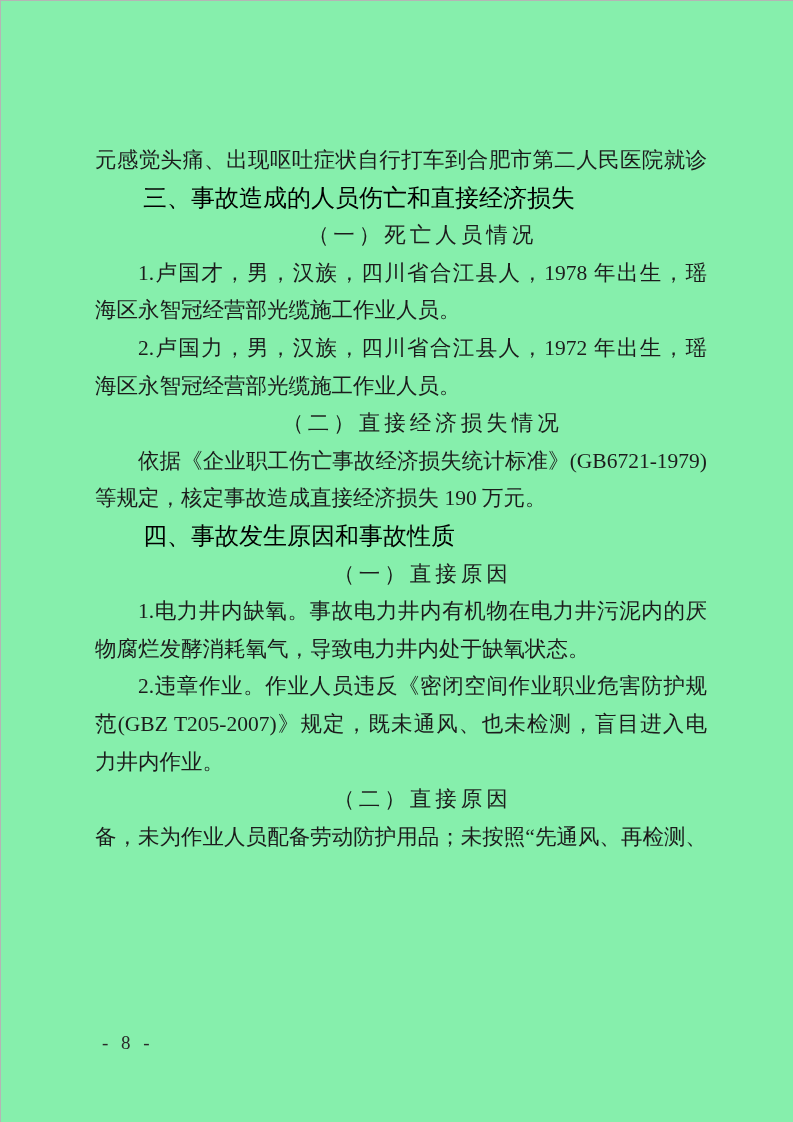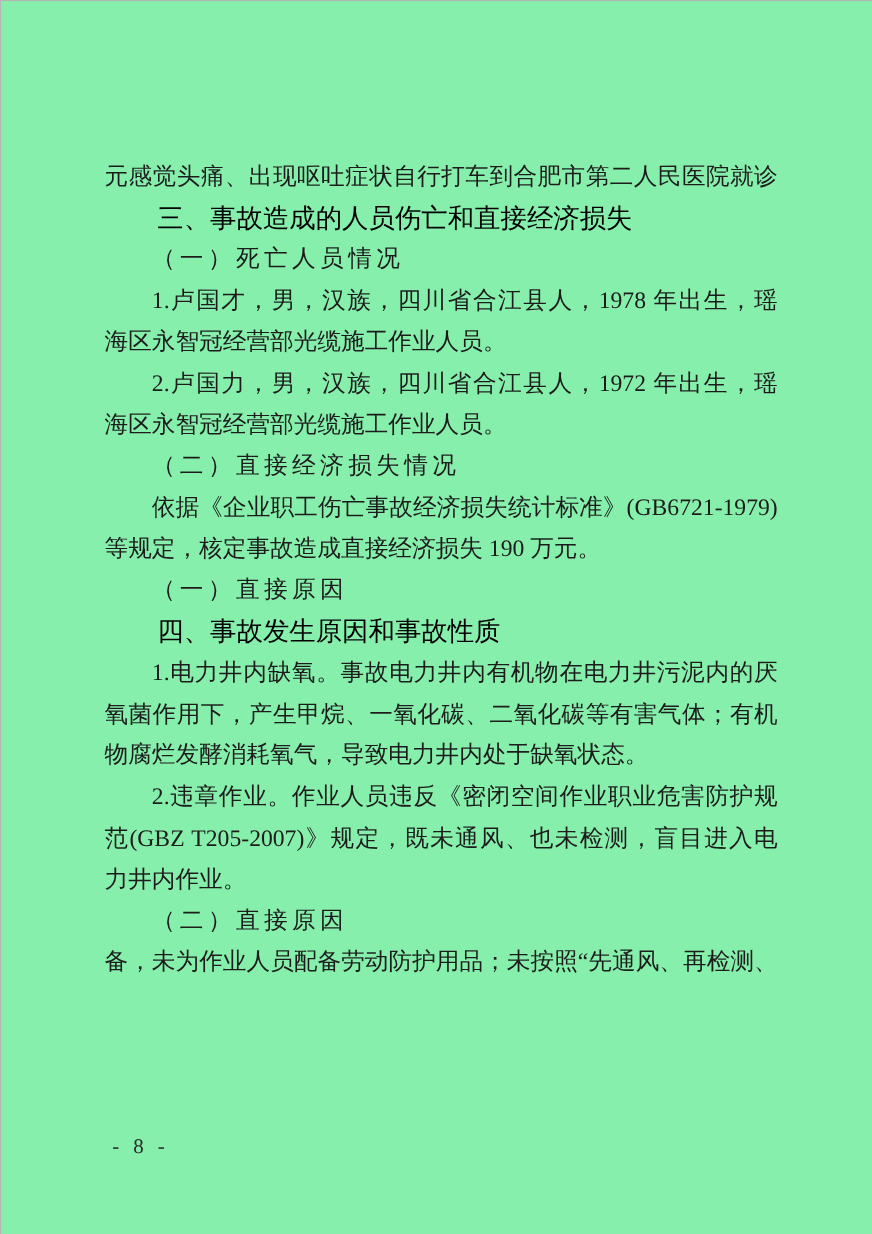--- a/index.html
+++ b/index.html
@@ -42,20 +42,21 @@
     text-indent: 2em;
   }
   .line.h1 {
     font-family: "DejaVu Sans", "Liberation Sans", sans-serif;
     font-weight: 400;
     font-size: 24px;
     color: #000000;
   }
   .line.h2 {
     letter-spacing: 4px;
+    text-align: center;
   }
   .footer {
     position: absolute;
     left: 101px;
     top: 1031px;
     font-family: "Liberation Serif", "DejaVu Serif", serif;
     font-size: 19px;
     letter-spacing: 4px;
     color: #2a2a2a;
   }
@@ -68,24 +69,23 @@
       <div class="line body justify">元感觉头痛、出现呕吐症状自行打车到合肥市第二人民医院就诊</div>
       <div class="line h1 indent">三、事故造成的人员伤亡和直接经济损失</div>
       <div class="line h2 indent">（一）死亡人员情况</div>
       <div class="line body justify indent">1.卢国才，男，汉族，四川省合江县人，1978 年出生，瑶</div>
       <div class="line body">海区永智冠经营部光缆施工作业人员。</div>
       <div class="line body justify indent">2.卢国力，男，汉族，四川省合江县人，1972 年出生，瑶</div>
       <div class="line body">海区永智冠经营部光缆施工作业人员。</div>
       <div class="line h2 indent">（二）直接经济损失情况</div>
       <div class="line body justify indent">依据《企业职工伤亡事故经济损失统计标准》(GB6721-1979)</div>
       <div class="line body">等规定，核定事故造成直接经济损失 190 万元。</div>
+      <div class="line h1 indent">四、事故发生原因和事故性质</div>
       <div class="line h2 indent">（一）直接原因</div>
-      <div class="line h1 indent">四、事故发生原因和事故性质</div>
       <div class="line body justify indent">1.电力井内缺氧。事故电力井内有机物在电力井污泥内的厌</div>
-      <div class="line body justify">氧菌作用下，产生甲烷、一氧化碳、二氧化碳等有害气体；有机</div>
       <div class="line body">物腐烂发酵消耗氧气，导致电力井内处于缺氧状态。</div>
       <div class="line body justify indent">2.违章作业。作业人员违反《密闭空间作业职业危害防护规</div>
       <div class="line body justify">范(GBZ T205-2007)》规定，既未通风、也未检测，盲目进入电</div>
       <div class="line body">力井内作业。</div>
       <div class="line h2 indent">（二）直接原因</div>
       <div class="line body justify">备，未为作业人员配备劳动防护用品；未按照“先通风、再检测、</div>
     </div>
   <div class="footer">- 8 -</div>
 </div>
 

